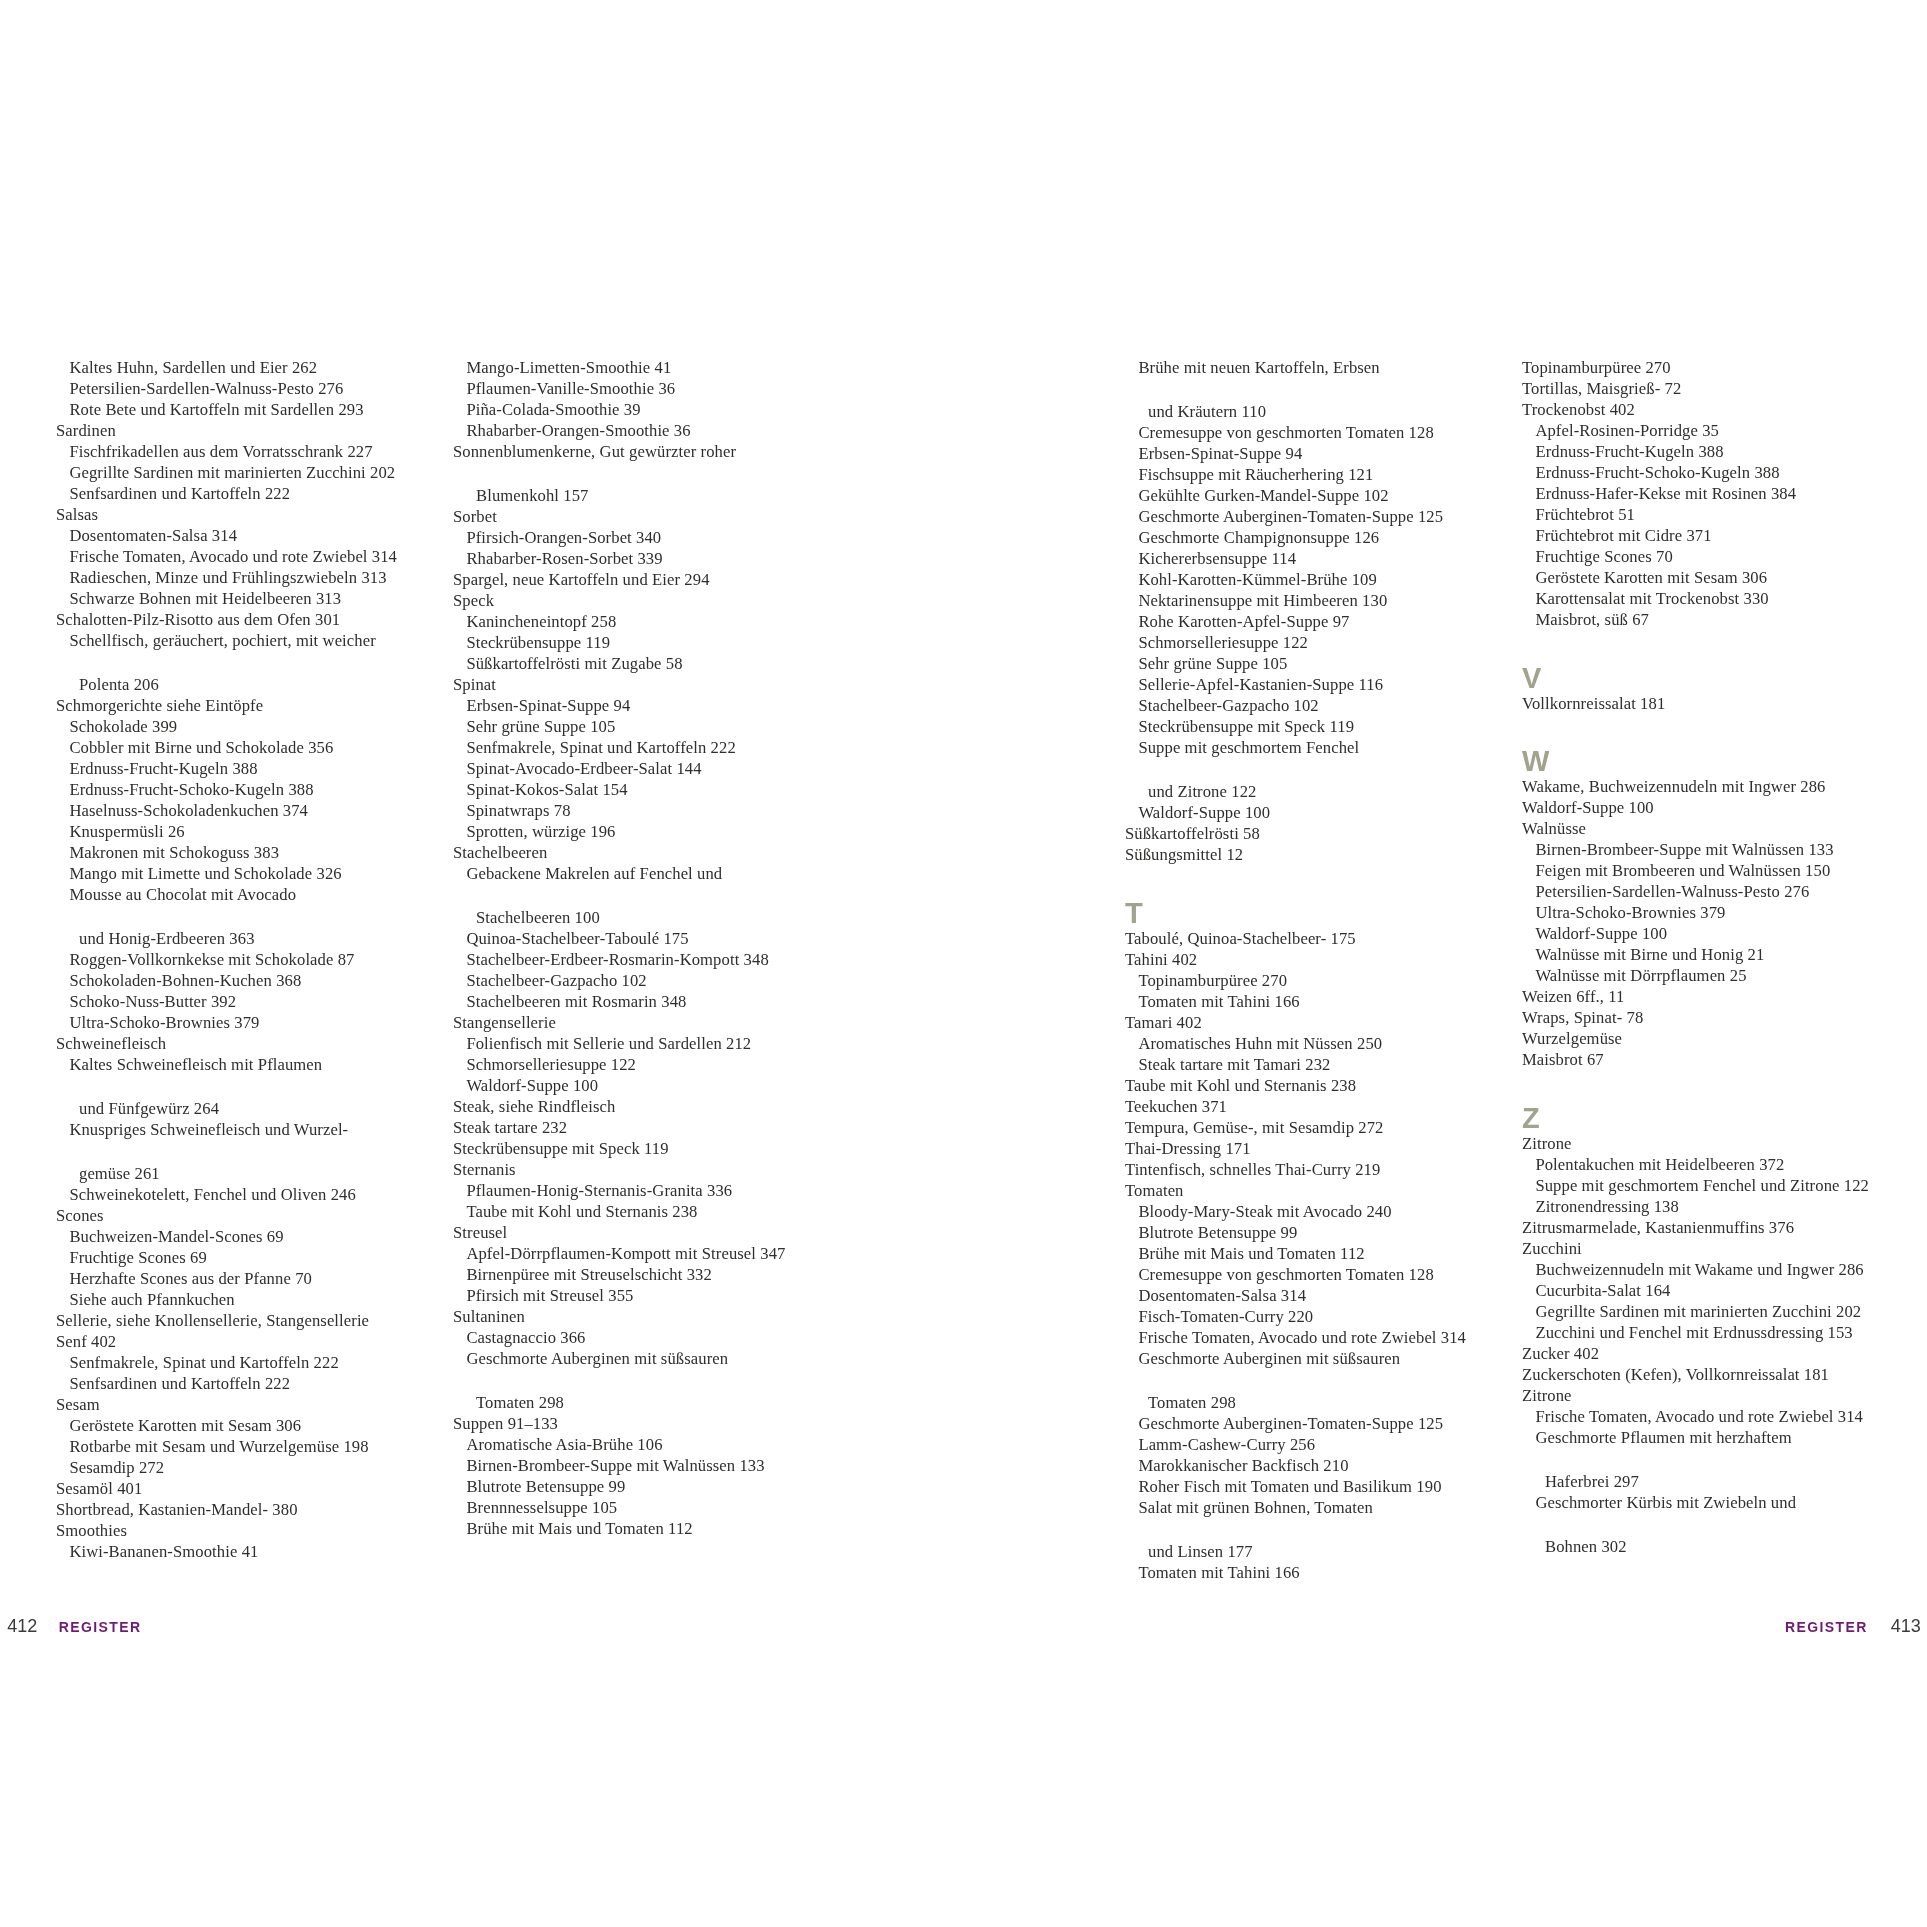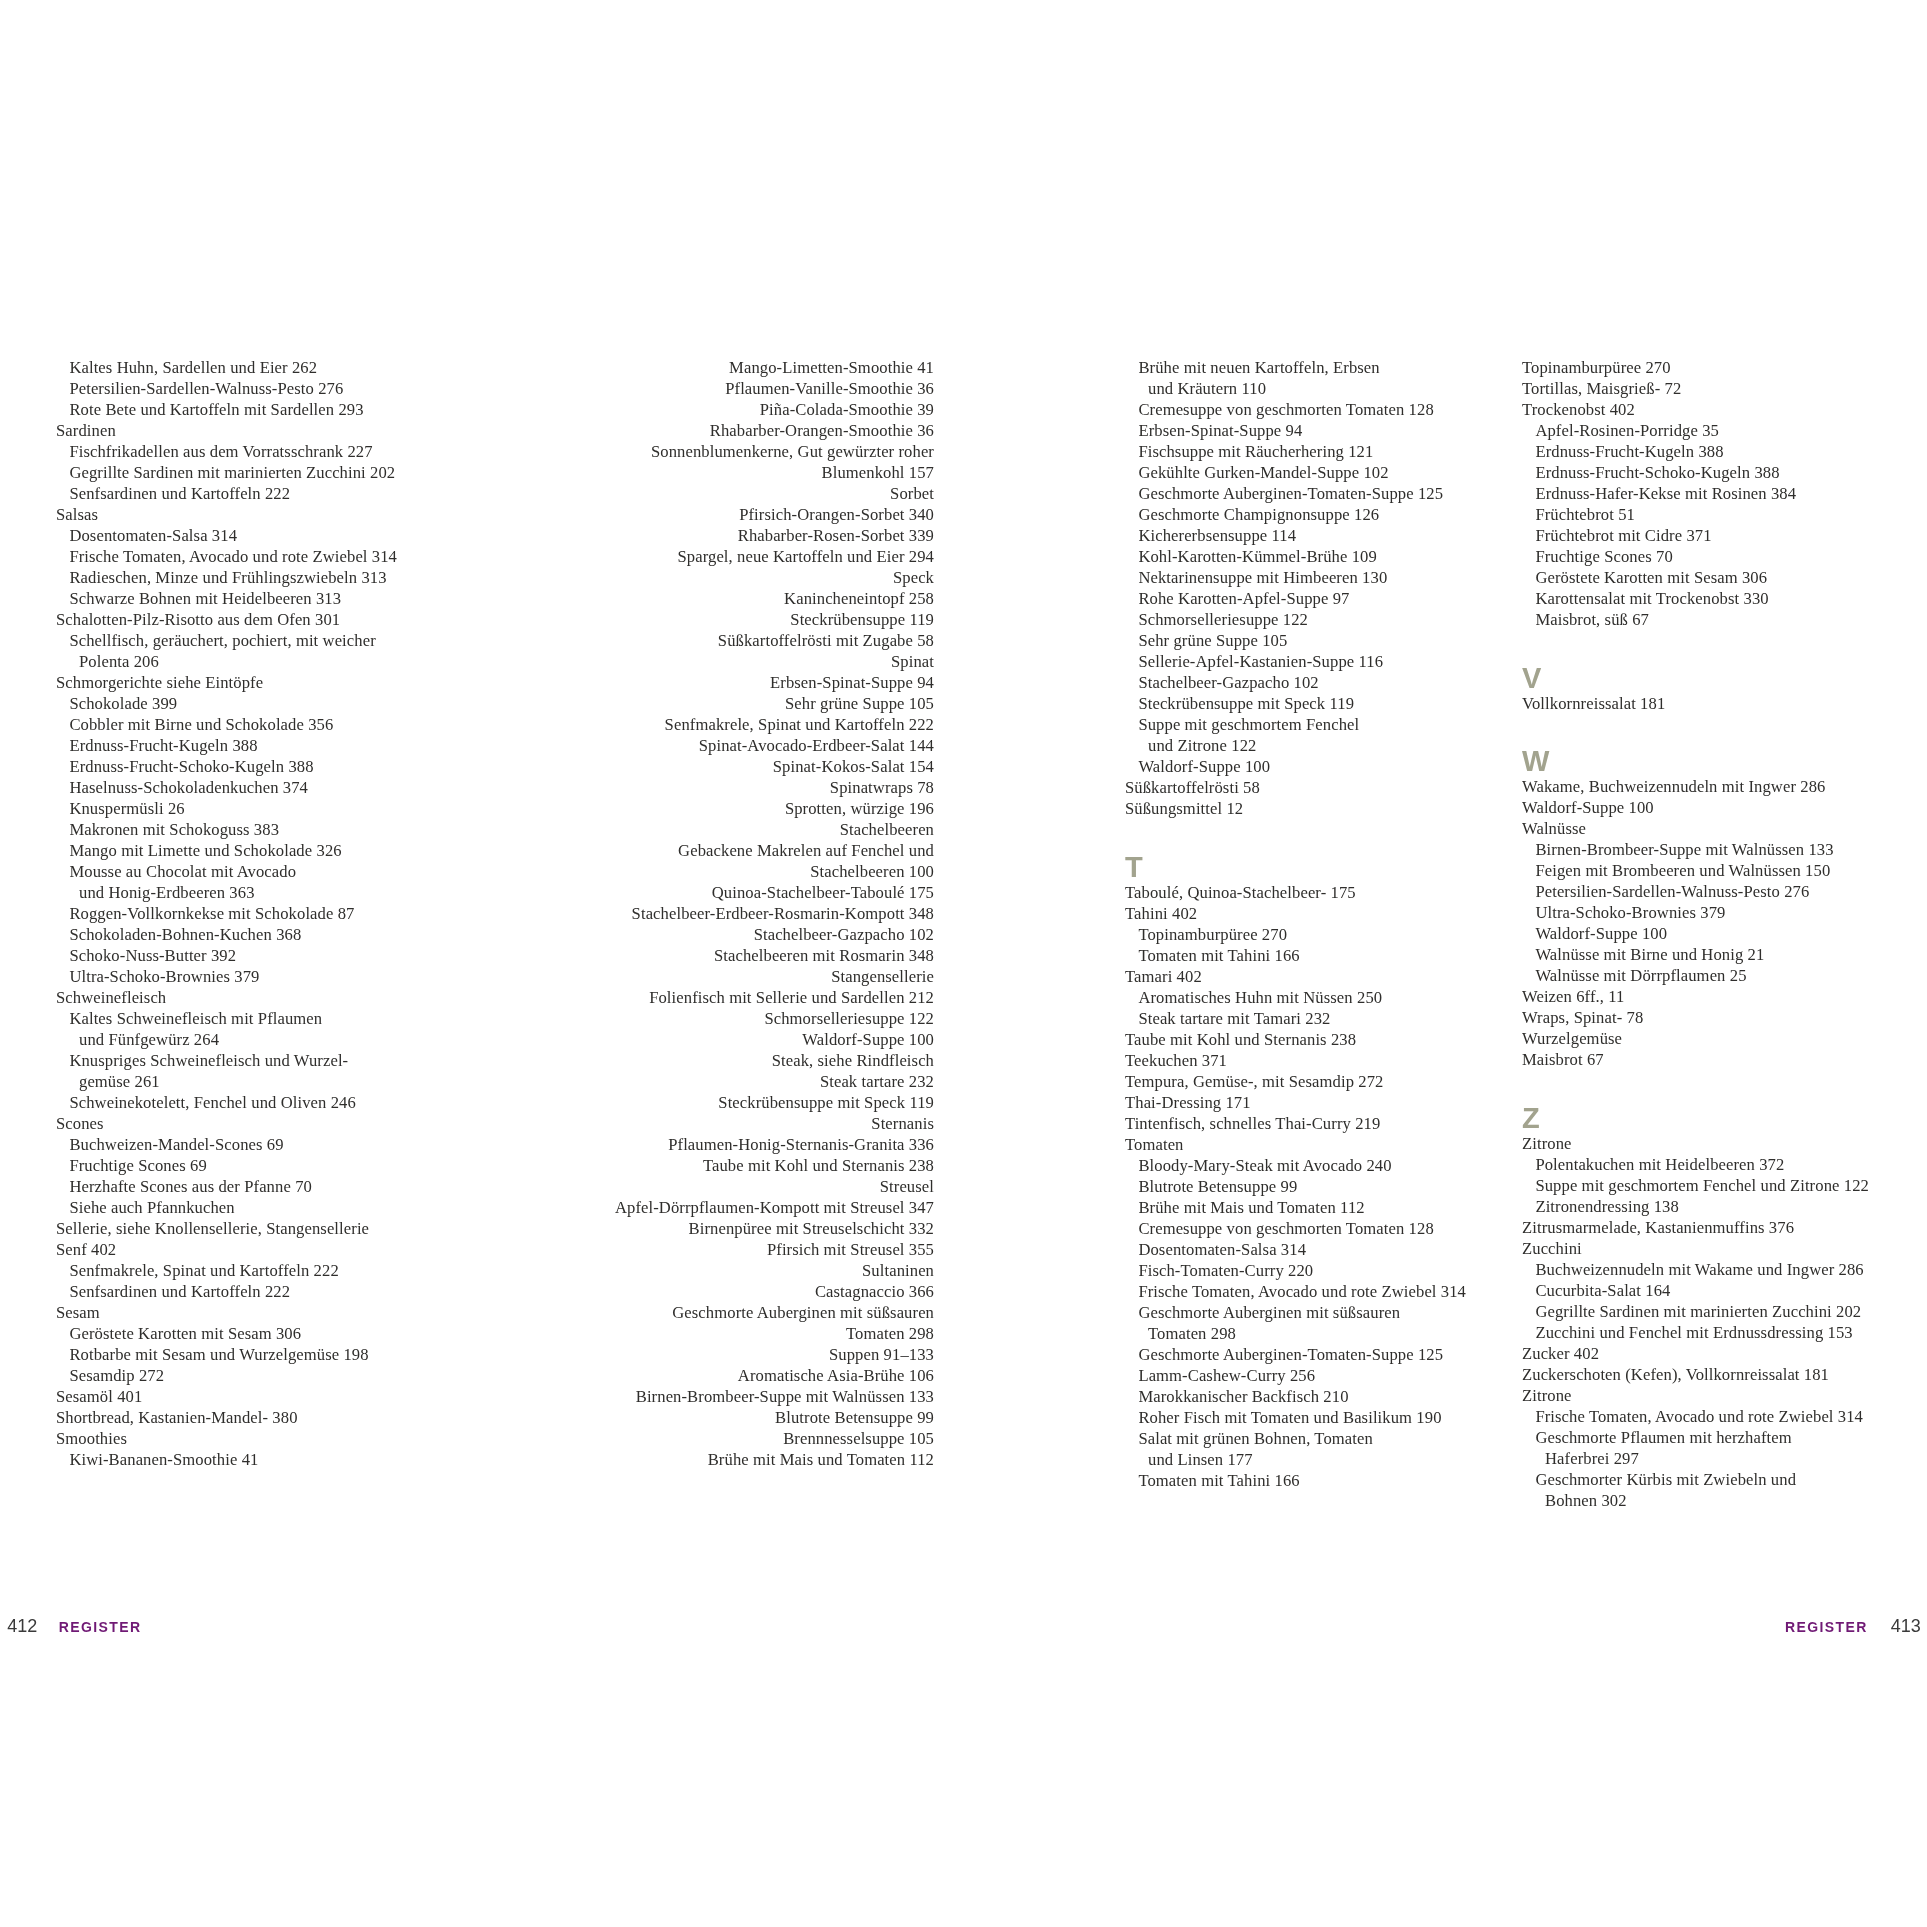--- a/index.html
+++ b/index.html
@@ -13,25 +13,25 @@
   .col{
     position:absolute;
     top:357px;
     font-size:16.6px;
     line-height:21px;
     color:#2f2e2c;
     white-space:nowrap;
     letter-spacing:0.1px;
   }
   #col1{left:56px;width:403px;}
-  #col2{left:468px;width:466px;text-align:right;}
+  #col2{left:453px;width:466px;}
   #col3{left:1125px;width:403px;}
   #col4{left:1522px;width:405px;}
   .e.i1{padding-left:13.4px;}
-  .e.i2{padding-left:23px;}
+  .e.i2{padding-left:23px;margin-top:23px;}
   .blank{height:21px;}
   .letter{
     font-family:"Liberation Sans", sans-serif;
     font-weight:bold;
     font-size:29px;
     line-height:30px;
     height:30px;
     padding-top:11.6px;
     color:#a2a38e;
   }

